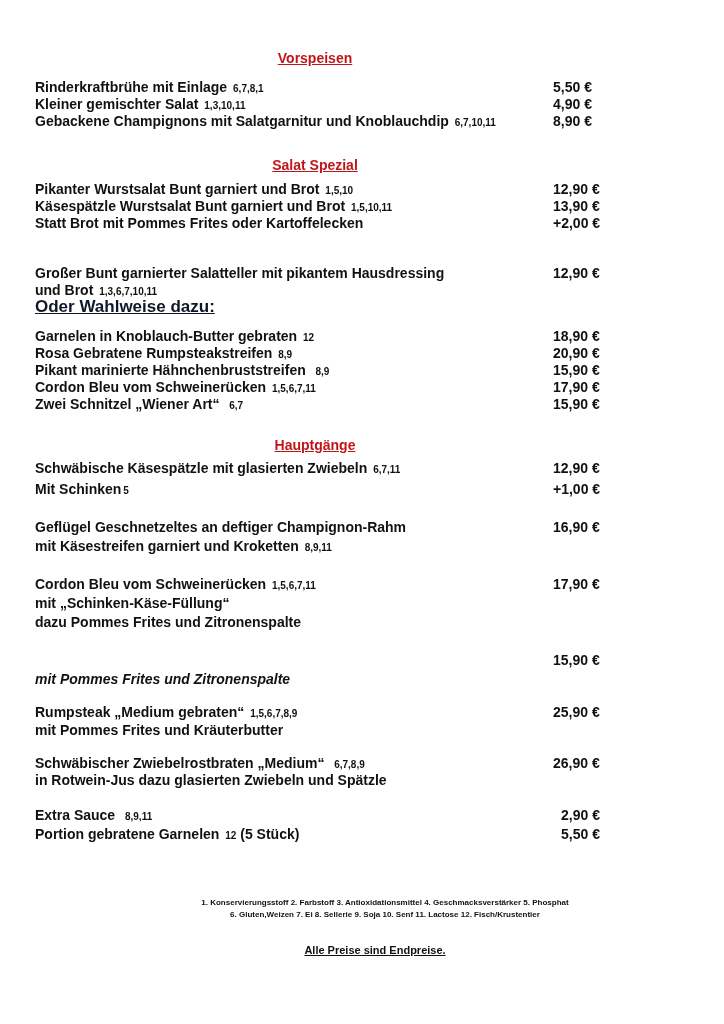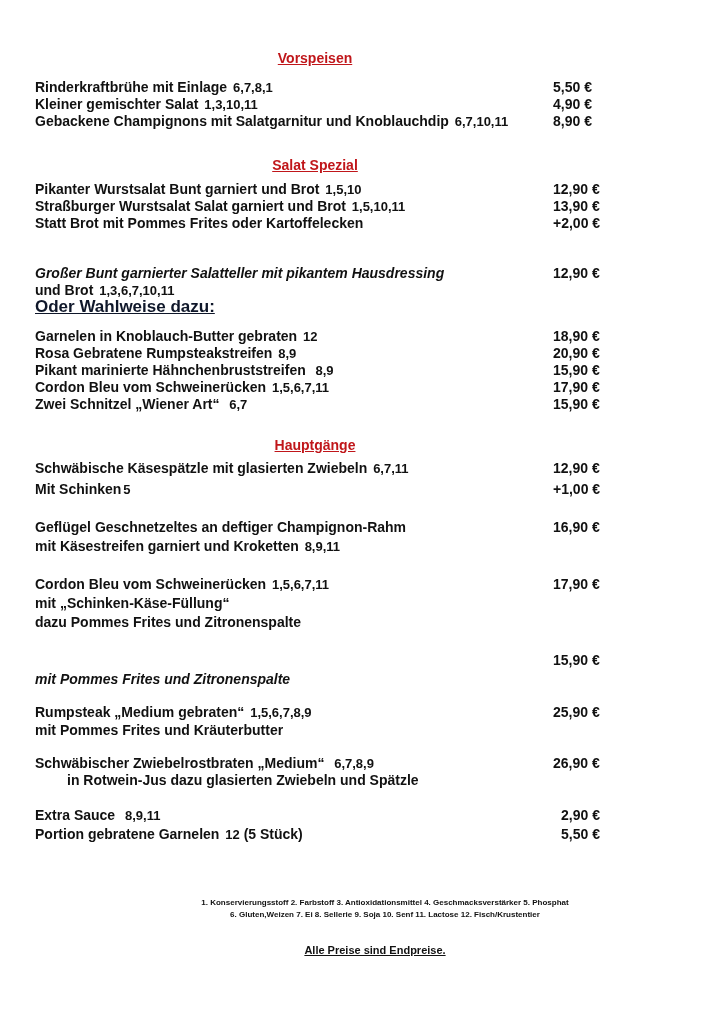--- a/index.html
+++ b/index.html
@@ -2,21 +2,21 @@
 <html><head>
 <meta charset="utf-8">
 <style>
   html, body { margin: 0; padding: 0; background: #ffffff; }
   body { width: 724px; height: 1024px; position: relative; overflow: hidden;
          font-family: "Liberation Sans", sans-serif; color: #111; }
   .page { position: absolute; left: 0; top: 0; width: 724px; height: 1024px; }
   .heading { position: absolute; left: 0; width: 630px; text-align: center;
              font-weight: bold; font-size: 14px; color: #c0161a; text-decoration: underline; }
   .line { position: absolute; left: 35px; font-weight: bold; font-size: 14px; white-space: nowrap; line-height: 17px; }
-  .line .all { font-size: 13px; font-weight: bold; margin-left: 2px; text-align: center; }
+  .line .all { font-size: 10px; font-weight: bold; margin-left: 2px; text-align: center; }
   .price { position: absolute; left: 553px; font-weight: bold; font-size: 14px; white-space: nowrap; line-height: 17px; }
   .price.ra { left: auto; right: 124px; text-align: right; }
   .subhead { position: absolute; left: 35px; font-weight: bold; font-size: 17px; color: #0f172a;
              text-decoration: underline; line-height: 20px; }
   .legend { position: absolute; left: 0; width: 770px; text-align: center; font-size: 8px;
             font-weight: bold; color: #111; white-space: nowrap; }
   .final { position: absolute; left: 0; width: 750px; text-align: center; font-size: 11px;
            font-weight: bold; text-decoration: underline; color: #111; }
 </style>
 </head>
@@ -33,27 +33,27 @@
   <div class="price" style="top:96px;">4,90 €</div>
 
   <div class="line" style="top:113px;"><span>Gebackene Champignons mit Salatgarnitur und Knoblauchdip</span> <span class="all">6,7,10,11</span></div>
   <div class="price" style="top:113px;">8,90 €</div>
 
   <div class="heading" style="top:157px;">Salat Spezial</div>
 
   <div class="line" style="top:181px;"><span>Pikanter Wurstsalat Bunt garniert und Brot</span> <span class="all">1,5,10</span></div>
   <div class="price" style="top:181px;">12,90 €</div>
 
-  <div class="line" style="top:198px;"><span>Straßburger Wurstsalat Salat garniert und Brot</span> <span class="all">1,5,10,11</span></div>
+  <div class="line" style="top:198px;"><span>Käsespätzle Wurstsalat Bunt garniert und Brot</span> <span class="all">1,5,10,11</span></div>
   <div class="price" style="top:198px;">13,90 €</div>
 
   <div class="line" style="top:215px;">Statt Brot mit Pommes Frites oder Kartoffelecken</div>
   <div class="price" style="top:215px;">+2,00 €</div>
 
-  <div class="line" style="top:265px;font-style:italic;">Großer Bunt garnierter Salatteller mit pikantem Hausdressing</div>
+  <div class="line" style="top:265px;">Großer Bunt garnierter Salatteller mit pikantem Hausdressing</div>
   <div class="price" style="top:265px;">12,90 €</div>
   <div class="line" style="top:282px;"><span>und Brot</span> <span class="all">1,3,6,7,10,11</span></div>
 
   <div class="subhead" style="top:297px;">Oder Wahlweise dazu:</div>
 
   <div class="line" style="top:328px;"><span>Garnelen in Knoblauch-Butter gebraten</span> <span class="all">12</span></div>
   <div class="price" style="top:328px;">18,90 €</div>
 
   <div class="line" style="top:345px;"><span>Rosa Gebratene Rumpsteakstreifen</span> <span class="all">8,9</span></div>
   <div class="price" style="top:345px;">20,90 €</div>
@@ -86,21 +86,21 @@
 
   <div class="price" style="top:652px;">15,90 €</div>
   <div class="line" style="top:671px;font-style:italic;">mit Pommes Frites und Zitronenspalte</div>
 
   <div class="line" style="top:704px;"><span>Rumpsteak „Medium gebraten“</span> <span class="all">1,5,6,7,8,9</span></div>
   <div class="price" style="top:704px;">25,90 €</div>
   <div class="line" style="top:722px;">mit Pommes Frites und Kräuterbutter</div>
 
   <div class="line" style="top:755px;"><span>Schwäbischer Zwiebelrostbraten „Medium“</span> &nbsp;<span class="all">6,7,8,9</span></div>
   <div class="price" style="top:755px;">26,90 €</div>
-  <div class="line" style="top:772px;margin-left:32px;">in Rotwein-Jus dazu glasierten Zwiebeln und Spätzle</div>
+  <div class="line" style="top:772px;">in Rotwein-Jus dazu glasierten Zwiebeln und Spätzle</div>
 
   <div class="line" style="top:807px;"><span>Extra Sauce</span> &nbsp;<span class="all">8,9,11</span></div>
   <div class="price ra" style="top:807px;">2,90 €</div>
 
   <div class="line" style="top:826px;"><span>Portion gebratene Garnelen</span> <span class="all">12</span> <span>(5 Stück)</span></div>
   <div class="price ra" style="top:826px;">5,50 €</div>
 
   <div class="legend" style="top:898px;">1. Konservierungsstoff  2. Farbstoff  3. Antioxidationsmittel  4. Geschmacksverstärker  5. Phosphat</div>
   <div class="legend" style="top:910px;">6. Gluten,Weizen  7. Ei  8. Sellerie  9. Soja  10. Senf  11. Lactose 12. Fisch/Krustentier</div>
 

